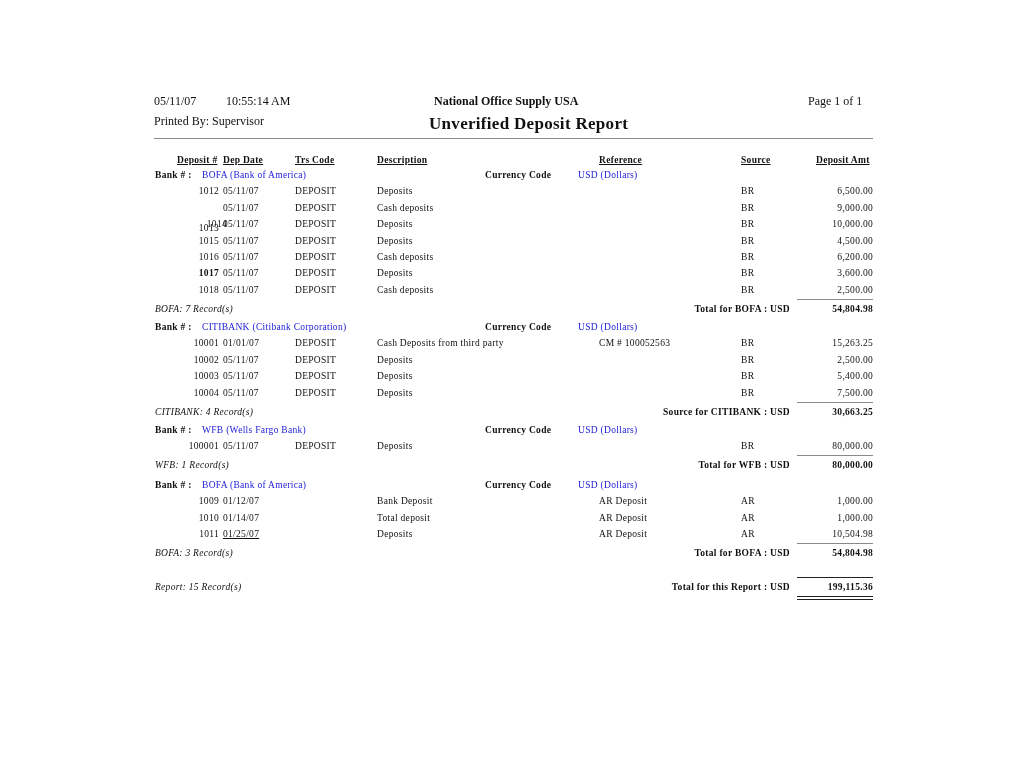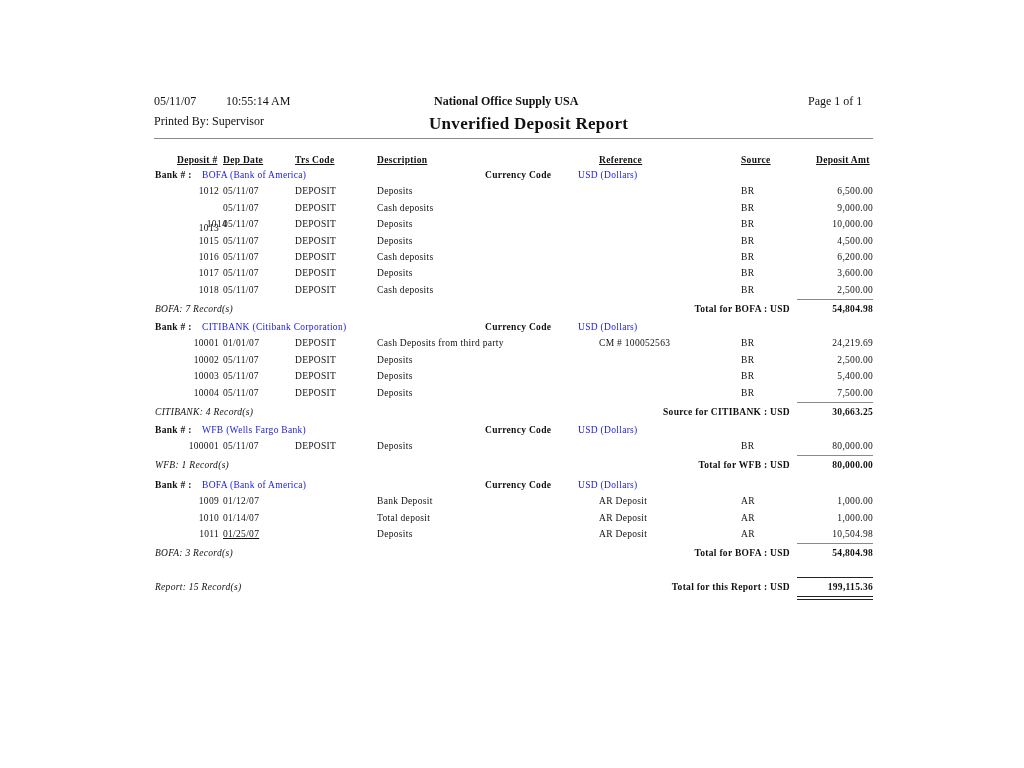--- a/index.html
+++ b/index.html
@@ -75,21 +75,21 @@
       <div class="abs row" style="left: 599px; top: 235.6px;"></div>
       <div class="abs row" style="left: 741px; top: 235.6px;">BR</div>
       <div class="abs row right" style="left: 773px; top: 235.6px; width: 100px;">4,500.00</div>
       <div class="abs row right" style="left: 160px; top: 252px; width: 59px;">1016</div>
       <div class="abs row" style="left: 223px; top: 252px;">05/11/07</div>
       <div class="abs row" style="left: 295px; top: 252px;">DEPOSIT</div>
       <div class="abs row" style="left: 377px; top: 252px;">Cash deposits</div>
       <div class="abs row" style="left: 599px; top: 252px;"></div>
       <div class="abs row" style="left: 741px; top: 252px;">BR</div>
       <div class="abs row right" style="left: 773px; top: 252px; width: 100px;">6,200.00</div>
-      <div class="abs row right" style="left: 160px; top: 268.4px; width: 59px;">1017</div>
+      <div class="abs row right" style="left: 160px; top: 268.4px; width: 59px; font-weight: bold;">1017</div>
       <div class="abs row" style="left: 223px; top: 268.4px;">05/11/07</div>
       <div class="abs row" style="left: 295px; top: 268.4px;">DEPOSIT</div>
       <div class="abs row" style="left: 377px; top: 268.4px;">Deposits</div>
       <div class="abs row" style="left: 599px; top: 268.4px;"></div>
       <div class="abs row" style="left: 741px; top: 268.4px;">BR</div>
       <div class="abs row right" style="left: 773px; top: 268.4px; width: 100px;">3,600.00</div>
       <div class="abs row right" style="left: 160px; top: 284.8px; width: 59px;">1018</div>
       <div class="abs row" style="left: 223px; top: 284.8px;">05/11/07</div>
       <div class="abs row" style="left: 295px; top: 284.8px;">DEPOSIT</div>
       <div class="abs row" style="left: 377px; top: 284.8px;">Cash deposits</div>
@@ -103,21 +103,21 @@
       <div class="abs row bold" style="left: 155px; top: 322px;">Bank # :</div>
       <div class="abs row blue" style="left: 202px; top: 322px;">CITIBANK (Citibank Corporation)</div>
       <div class="abs row bold" style="left: 485px; top: 322px;">Currency Code</div>
       <div class="abs row blue" style="left: 578px; top: 322px;">USD (Dollars)</div>
       <div class="abs row right" style="left: 160px; top: 338.4px; width: 59px;">10001</div>
       <div class="abs row" style="left: 223px; top: 338.4px;">01/01/07</div>
       <div class="abs row" style="left: 295px; top: 338.4px;">DEPOSIT</div>
       <div class="abs row" style="left: 377px; top: 338.4px;">Cash Deposits from third party</div>
       <div class="abs row" style="left: 599px; top: 338.4px;">CM # 100052563</div>
       <div class="abs row" style="left: 741px; top: 338.4px;">BR</div>
-      <div class="abs row right" style="left: 773px; top: 338.4px; width: 100px;">24,219.69</div>
+      <div class="abs row right" style="left: 773px; top: 338.4px; width: 100px;">15,263.25</div>
       <div class="abs row right" style="left: 160px; top: 354.8px; width: 59px;">10002</div>
       <div class="abs row" style="left: 223px; top: 354.8px;">05/11/07</div>
       <div class="abs row" style="left: 295px; top: 354.8px;">DEPOSIT</div>
       <div class="abs row" style="left: 377px; top: 354.8px;">Deposits</div>
       <div class="abs row" style="left: 599px; top: 354.8px;"></div>
       <div class="abs row" style="left: 741px; top: 354.8px;">BR</div>
       <div class="abs row right" style="left: 773px; top: 354.8px; width: 100px;">2,500.00</div>
       <div class="abs row right" style="left: 160px; top: 371.2px; width: 59px;">10003</div>
       <div class="abs row" style="left: 223px; top: 371.2px;">05/11/07</div>
       <div class="abs row" style="left: 295px; top: 371.2px;">DEPOSIT</div>

